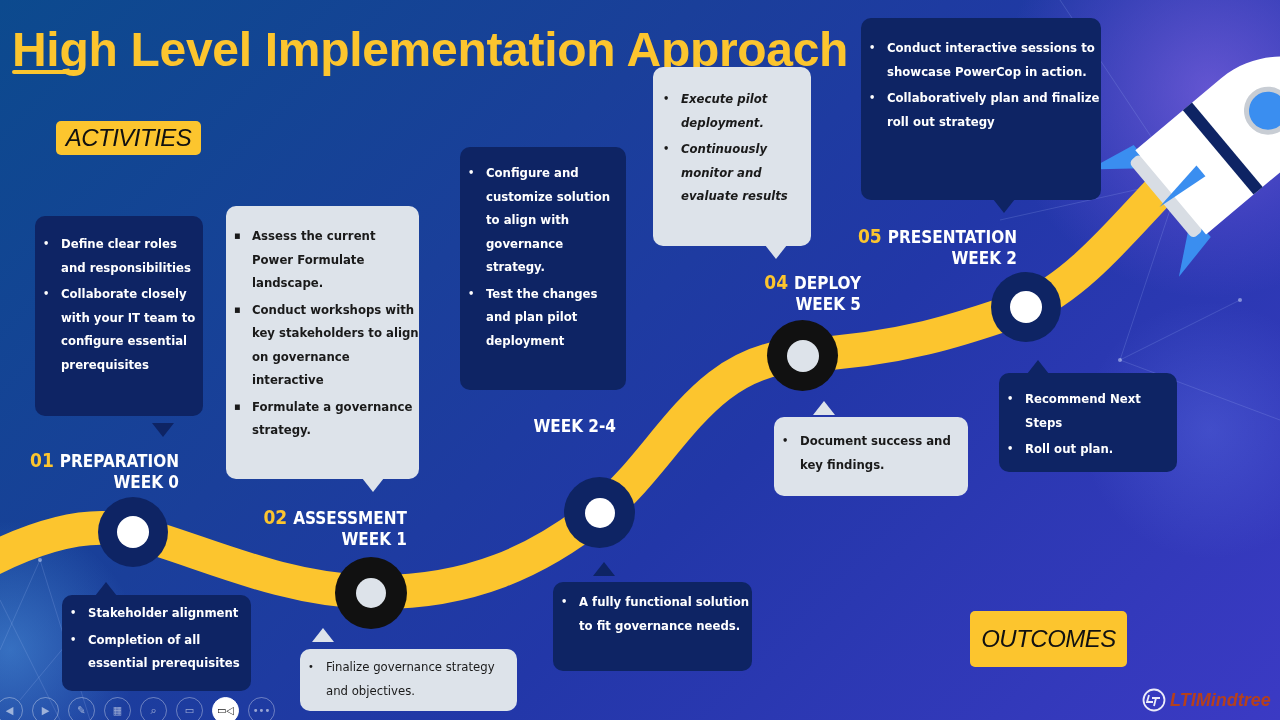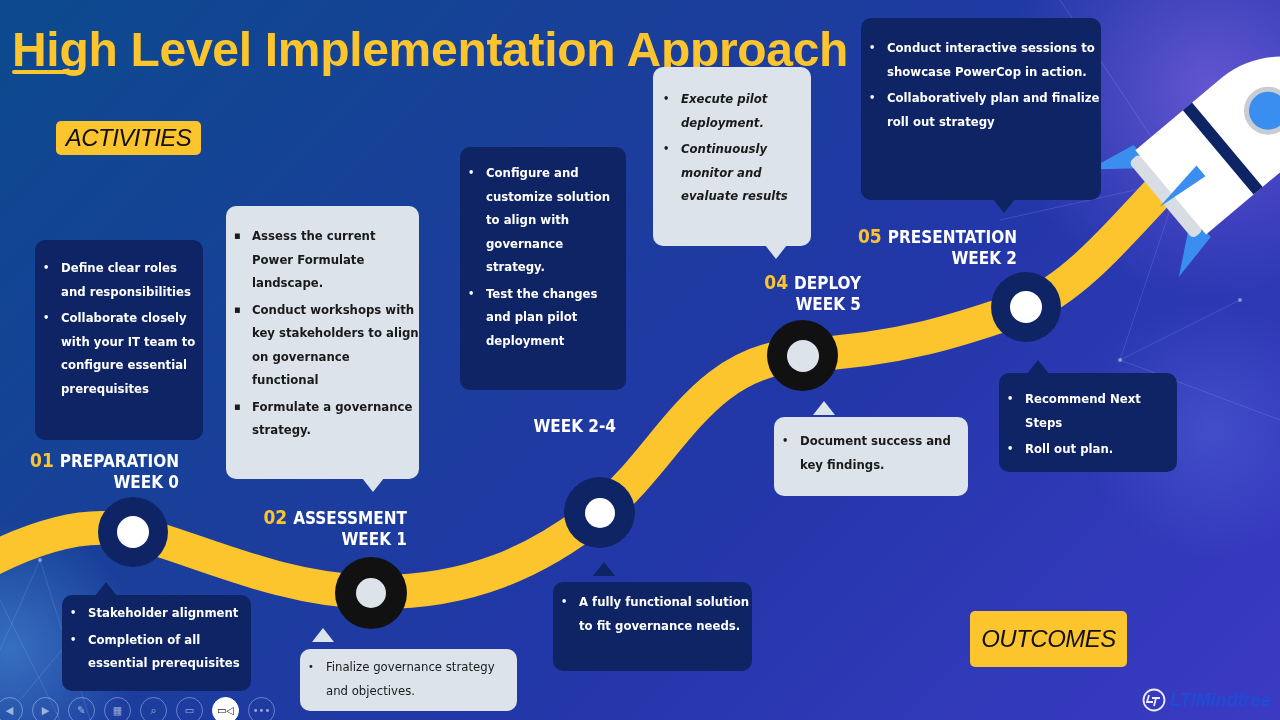--- a/index.html
+++ b/index.html
@@ -26,21 +26,21 @@
   .ptr.down.light{border-top:14px solid #dde3ea;}
   .ptr.up.dark{border-bottom:14px solid #0e2464;}
   .ptr.up.light{border-bottom:14px solid #dde3ea;}
   .stage{position:absolute;text-align:right;font-weight:bold;color:#fff;font-size:17px;line-height:21px;}
   .stage .num{color:#fcc52e;font-size:19px;margin-right:6px;}
   .node{position:absolute;border-radius:50%;display:flex;align-items:center;justify-content:center;}
   .node .dot{border-radius:50%;}
   .toolbar{position:absolute;left:0;top:697px;display:flex;gap:9px;padding-left:0;}
   .tb-btn{width:27px;height:27px;border-radius:50%;border:1.5px solid rgba(255,255,255,.35);box-sizing:border-box;display:flex;align-items:center;justify-content:center;color:rgba(255,255,255,.55);font-size:11px;}
   .tb-btn.active{background:#fff;border-color:#fff;color:#222;}
-  .logo{position:absolute;left:1142px;top:688px;display:flex;align-items:center;gap:4px;color:#1d4ed8;}
+  .logo{position:absolute;left:1142px;top:688px;display:flex;align-items:center;gap:4px;color:#c2410c;}
   .logo-text{font-family:"Liberation Sans",sans-serif;font-weight:bold;font-style:italic;font-size:18px;opacity:.9;}
 </style>
 </head>
 <body>
 
 <div class="bg-glow g1"></div>
 <div class="bg-glow g2"></div>
 <div class="bg-glow g3"></div>
 
 <svg class="net" width="1280" height="720">
@@ -112,32 +112,32 @@
 </div>
 <div class="stage" style="left:712px;top:272px;width:107px;margin-left:42px;">
   <div><span class="num">04</span><span>DEPLOY</span></div>
   <div>WEEK 5</div>
 </div>
 <div class="stage" style="left:850px;top:226px;width:167px;">
   <div><span class="num">05</span><span>PRESENTATION</span></div>
   <div>WEEK 2</div>
 </div>
 
-<div class="box dark" style="left:35px;top:240px;width:168px;height:200px;padding-top:16px;">
+<div class="box dark" style="left:35px;top:216px;width:168px;height:200px;padding-top:16px;">
   <ul>
     <li>Define clear roles and responsibilities</li>
     <li>Collaborate closely with your IT team to configure essential prerequisites</li>
   </ul>
 </div>
 <div class="ptr down dark" style="left:152px;top:423px;"></div>
 
 <div class="box light sq" style="left:226px;top:206px;width:193px;height:273px;padding-top:18px;">
   <ul>
     <li>Assess the current Power Formulate landscape.</li>
-    <li>Conduct workshops with key stakeholders to align on governance functional</li>
+    <li>Conduct workshops with key stakeholders to align on governance interactive</li>
     <li>Formulate a governance strategy.</li>
   </ul>
 </div>
 <div class="ptr down light" style="left:362px;top:478px;"></div>
 
 <div class="box dark" style="left:460px;top:147px;width:166px;height:243px;padding-top:14px;">
   <ul>
     <li>Configure and customize solution to align with governance strategy.</li>
     <li>Test the changes and plan pilot deployment</li>
   </ul>

